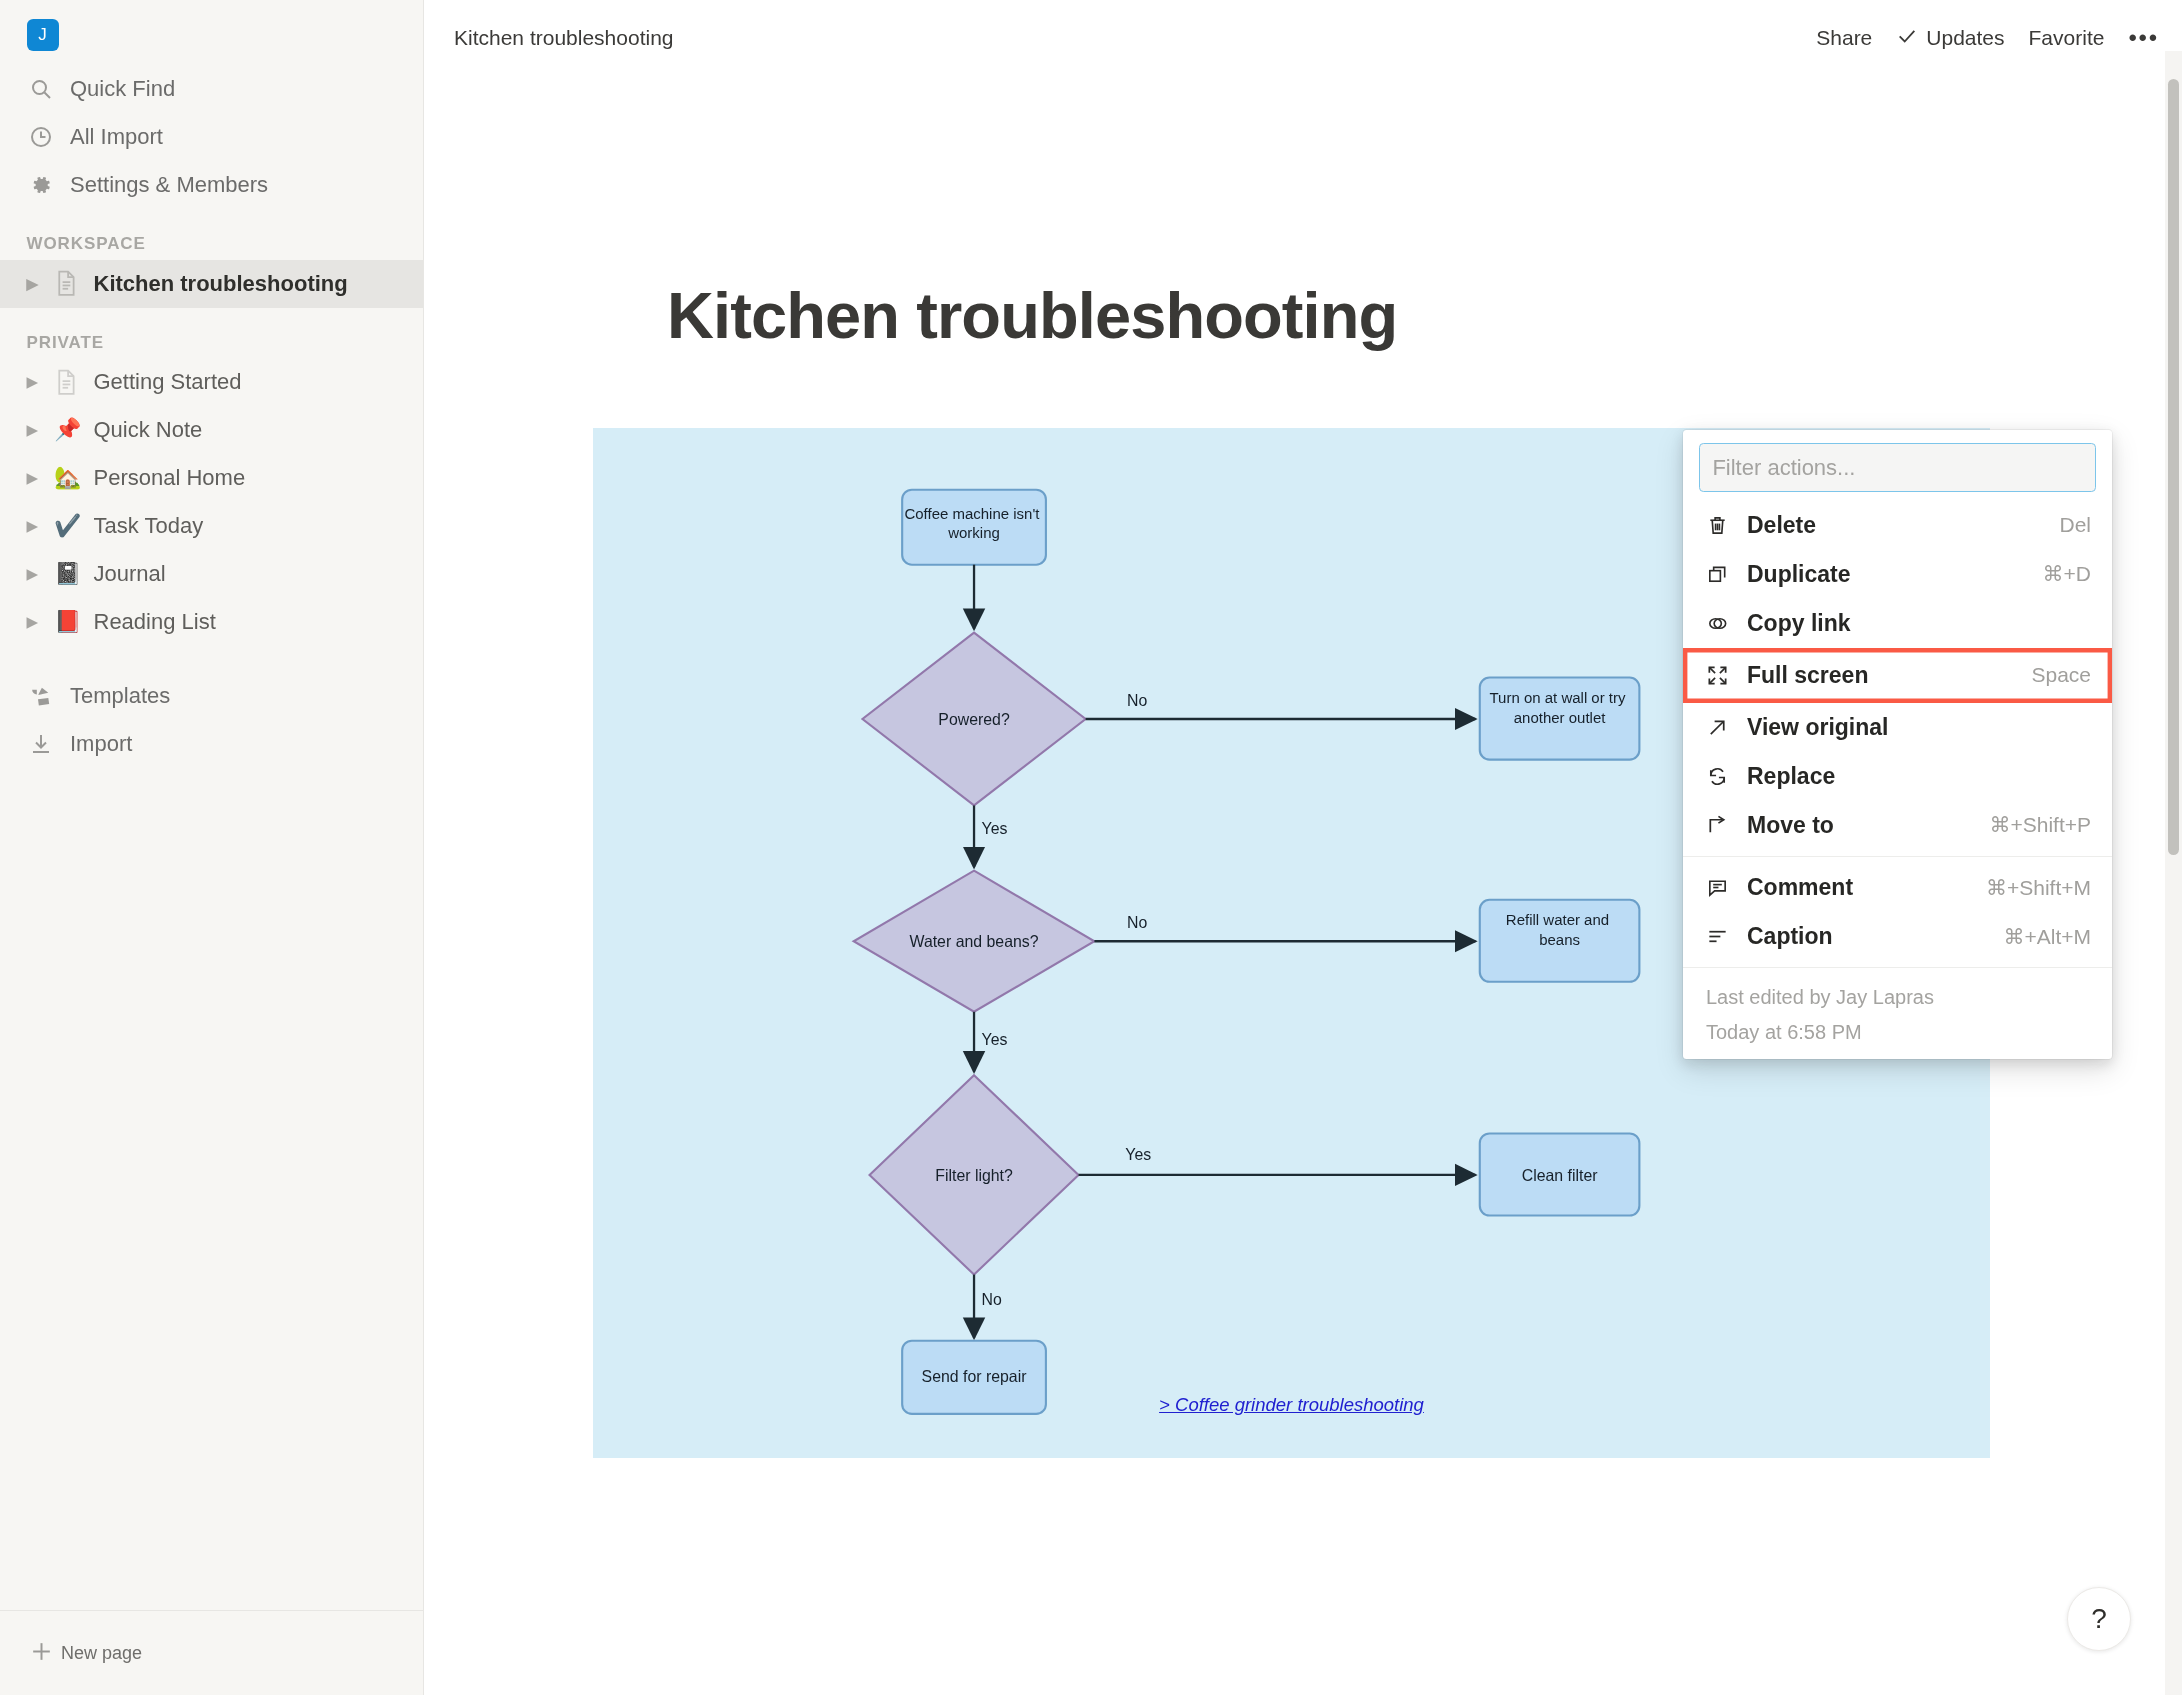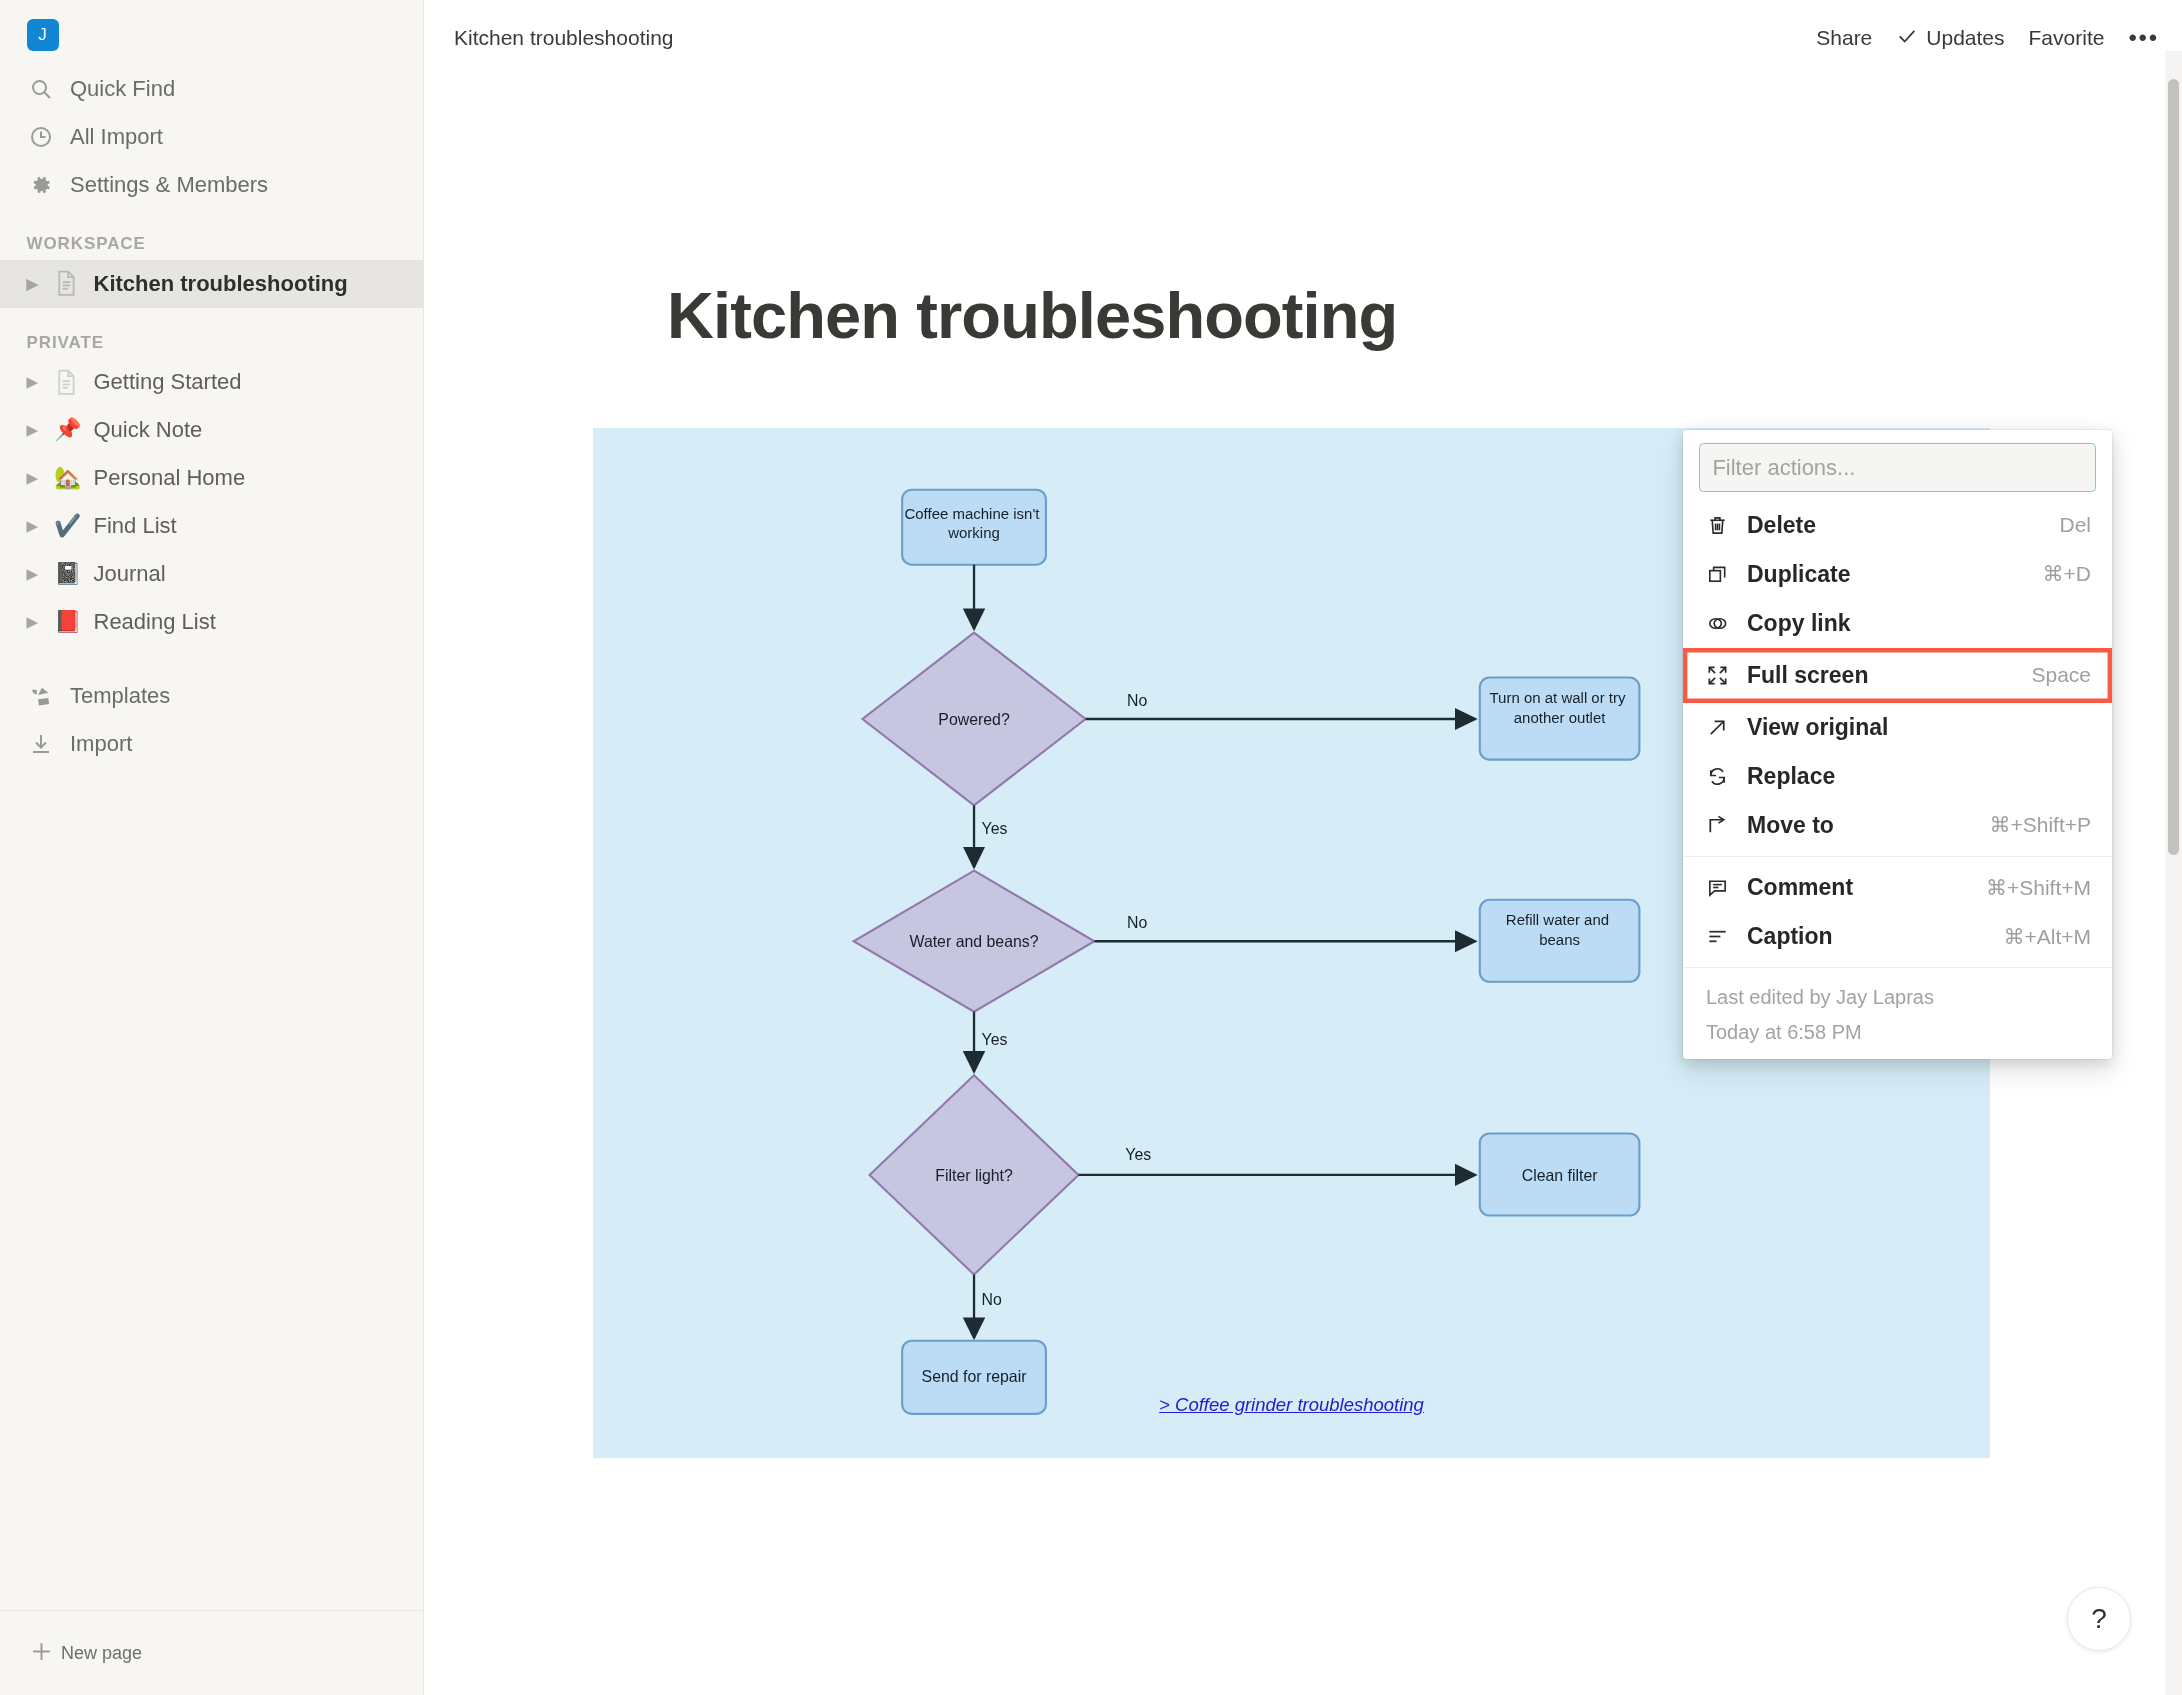--- a/index.html
+++ b/index.html
@@ -250,21 +250,21 @@
 
   <div class="tree-row">
     <span class="tri">▶</span>
     <span class="page-emoji">🏡</span>
     <span>Personal Home</span>
   </div>
 
   <div class="tree-row">
     <span class="tri">▶</span>
     <span class="page-emoji">✔️</span>
-    <span>Find List</span>
+    <span>Task Today</span>
   </div>
 
   <div class="tree-row">
     <span class="tri">▶</span>
     <span class="page-emoji">📓</span>
     <span>Journal</span>
   </div>
 
   <div class="tree-row">
     <span class="tri">▶</span>

